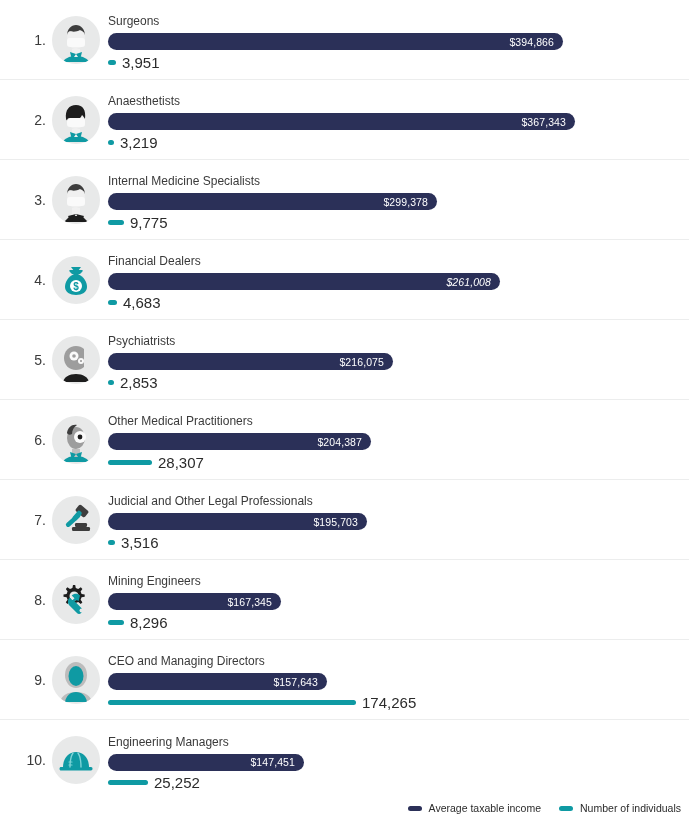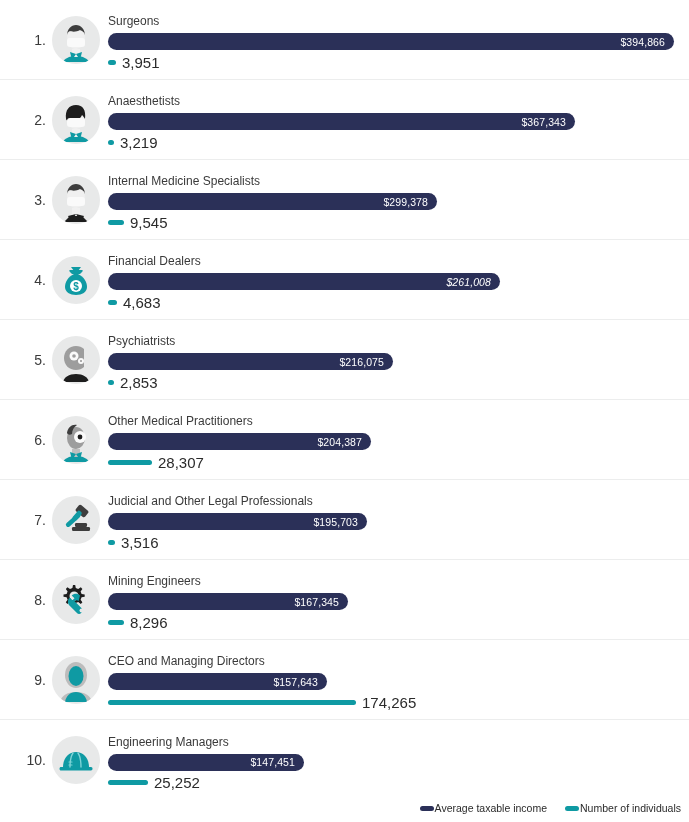--- a/index.html
+++ b/index.html
@@ -119,21 +119,21 @@
     position: absolute;
     right: 8px;
     bottom: 8px;
     display: flex;
     align-items: center;
     gap: 18px;
   }
   .legend-item {
     display: flex;
     align-items: center;
-    gap: 1px;
+    gap: 7px;
     text-align: center;
   }
   .legend-swatch {
     width: 14px;
     height: 5px;
     border-radius: 3px;
     flex: 0 0 auto;
   }
   .legend-label {
     font-size: 10.5px;
@@ -154,21 +154,21 @@
         <path d="M24 40c-7 0-12 3-13 6h26c-1-3-6-6-13-6z" fill="#0f9aa3"></path>
         <path d="M20 33h8v8h-8z" fill="#f0f0f0"></path>
         <ellipse cx="24" cy="22" rx="9" ry="11" fill="#f0f0f0"></ellipse>
         <path d="M15 20c0-7 4-11 9-11s9 4 9 11c0-4-3-5-5-6-3 2-8 2-10 1-2 1-3 2-3 5z" fill="#3d3d3d"></path>
         <rect x="15" y="22" width="18" height="9" rx="3" fill="#fafafa"></rect>
         <path d="M24 38l-4 6-2-8zM24 38l4 6 2-8z" fill="#0f9aa3"></path>
       </svg>
     </div>
     <div class="content">
       <div class="occ-title">Surgeons</div>
-      <div class="bar-income" style="width: 566px;">
+      <div class="bar-income" style="width: 455px;">
         <span class="val">$394,866</span>
       </div>
       <div class="count-wrap">
         <div class="bar-count" style="width: 8px;"></div>
         <span class="count-val">3,951</span>
       </div>
     </div>
   </div>
 
   <div class="row">
@@ -207,21 +207,21 @@
         <path d="M24 38l-5 8-3-6zM24 38l5 8 3-6z" fill="#1d1d1d"></path>
       </svg>
     </div>
     <div class="content">
       <div class="occ-title">Internal Medicine Specialists</div>
       <div class="bar-income" style="width: 329px;">
         <span class="val">$299,378</span>
       </div>
       <div class="count-wrap">
         <div class="bar-count" style="width: 16px;"></div>
-        <span class="count-val">9,545</span>
+        <span class="count-val">9,775</span>
       </div>
     </div>
   </div>
 
   <div class="row">
     <div class="rank">4.</div>
     <div class="avatar">
       <svg width="48" height="48" viewBox="0 0 48 48">
         <path d="M19 11h10l-3 4h-4z" fill="#0f9aa3"></path>
         <path d="M18 14h12c1 0 1 1 0 2l-2 2h-8l-2-2c-1-1-1-2 0-2z" fill="#0f9aa3"></path>
@@ -319,21 +319,21 @@
     <div class="avatar">
       <svg width="48" height="48" viewBox="0 0 48 48">
         <path d="M21 9l2.2 0 .6 3.1 2.4 1 2.6-1.8 1.6 1.6-1.8 2.6 1 2.4 3.1.6v2.2l-3.1.6-1 2.4 1.8 2.6-1.6 1.6-2.6-1.8-2.4 1-.6 3.1h-2.2l-.6-3.1-2.4-1-2.6 1.8-1.6-1.6 1.8-2.6-1-2.4-3.1-.6v-2.2l3.1-.6 1-2.4-1.8-2.6 1.6-1.6 2.6 1.8 2.4-1z" fill="#1d1d1d"></path>
         <circle cx="22.1" cy="20.1" r="4.6" fill="#e8e9e9"></circle>
         <path d="M28 19.5c-2.3-2.3-6-2.3-8.3 0l2.8 2.8-2 2-2.8-2.8c-2.3 2.3-2.3 6 0 8.3l7 7a3.3 3.3 0 104.7-4.7l-7-7c1.2-1.2 3.1-1.2 4.3 0z" fill="#0f9aa3"></path>
         <circle cx="29.5" cy="34.5" r="2" fill="#e8e9e9"></circle>
       </svg>
     </div>
     <div class="content">
       <div class="occ-title">Mining Engineers</div>
-      <div class="bar-income" style="width: 240px;">
+      <div class="bar-income" style="width: 173px;">
         <span class="val">$167,345</span>
       </div>
       <div class="count-wrap">
         <div class="bar-count" style="width: 16px;"></div>
         <span class="count-val">8,296</span>
       </div>
     </div>
   </div>
 
   <div class="row">

